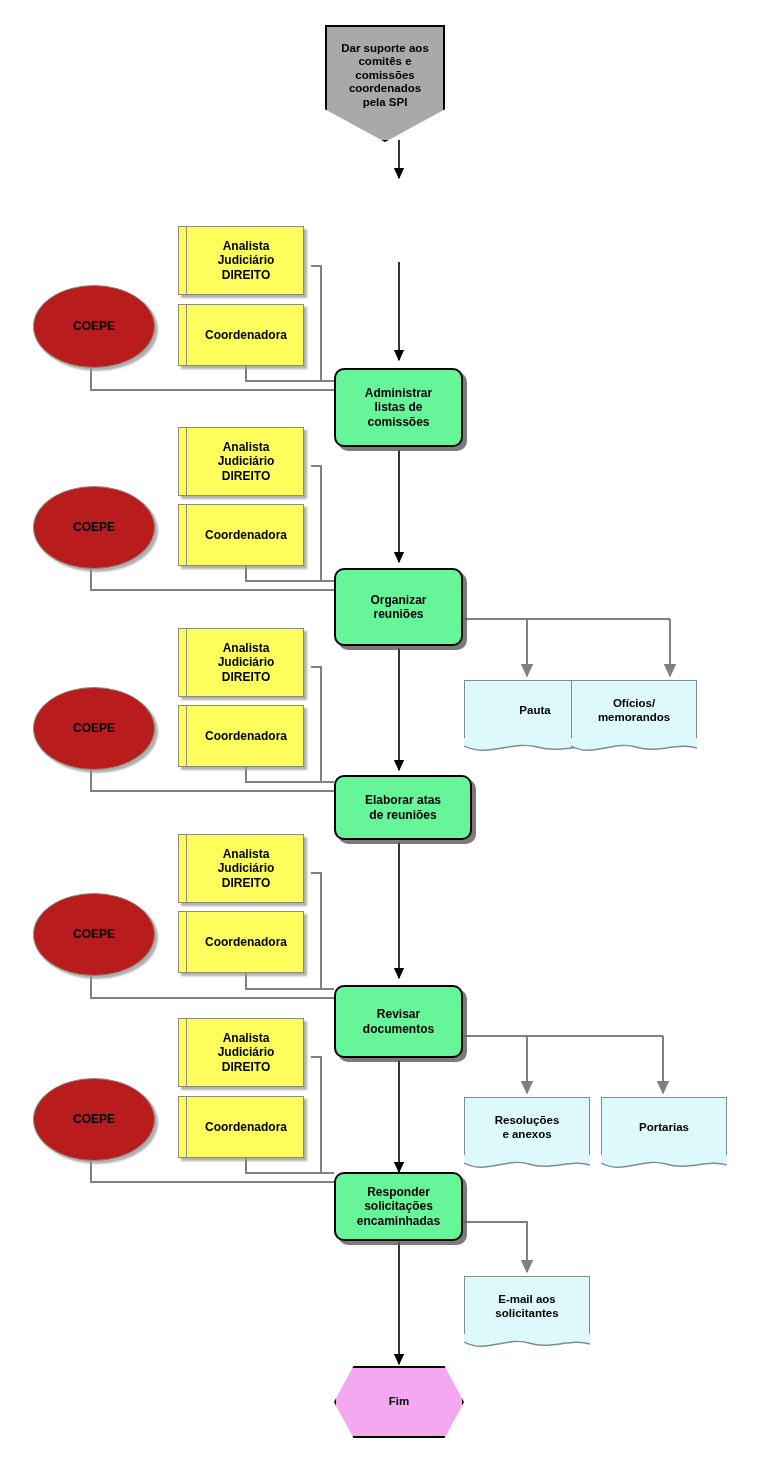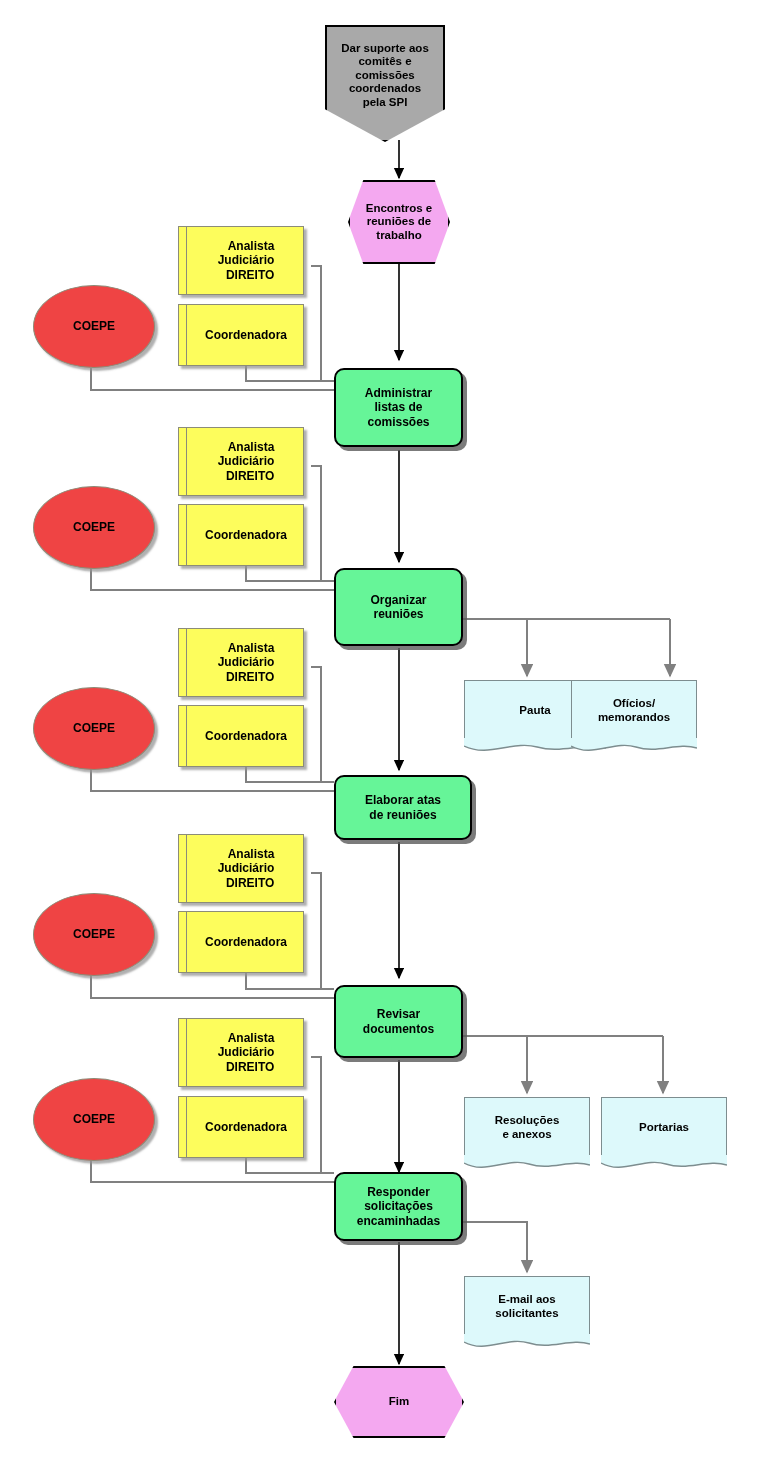--- a/index.html
+++ b/index.html
@@ -81,21 +81,21 @@
     left: -1px;
     bottom: -18px;
     width: calc(100% + 2px);
     height: 20px;
     pointer-events: none;
   }
 
   
   .ellipse-shape {
     font-size: 12px;
-    background: #ef4444;
+    background: #b91c1c;
     border: 1px solid #8c8c78;
     border-radius: 50%;
     box-shadow: 3px 3px 2px rgba(150,150,150,0.75);
   }
 
   
   .role-shape {
     font-size: 12px;
     background: #fdfd5c;
     border: 1px solid #8c8c78;
@@ -104,21 +104,20 @@
   .role-bar {
     position: absolute;
     left: 7px;
     top: 0;
     bottom: 0;
     width: 1px;
     background: #8c8c78;
   }
   .role-label {
     padding-left: 10px;
-    text-align: right;
   }
 
   
   .edges {
     position: absolute;
     left: 0;
     top: 0;
     width: 765px;
     height: 1477px;
     pointer-events: none;
@@ -183,23 +182,20 @@
       <path d="M463,1222 L527,1222 L527,1272" marker-end="url(#arrowGray)"></path>
     </g>
   </svg>
 
   <div class="node start-shape" style="left:325px; top:25px; width:120px; height:117px;">Dar suporte aos
 comitês e
 comissões
 coordenados
 pela SPI</div>
 
-  <div class="node hex-shape" style="left:348px; top:180px; width:102px; height:84px;">Encontros e
-reuniões de
-trabalho</div>
 
   <div class="node ellipse-shape" style="left:33px; top:285px; width:122px; height:83px;">COEPE</div>
   <div class="node role-shape" style="left:178px; top:226px; width:126px; height:69px;">
     <span class="role-bar"></span>
     <span class="role-label">Analista
 Judiciário
 DIREITO</span>
   </div>
   <div class="node role-shape" style="left:178px; top:304px; width:126px; height:62px;">
     <span class="role-bar"></span>

